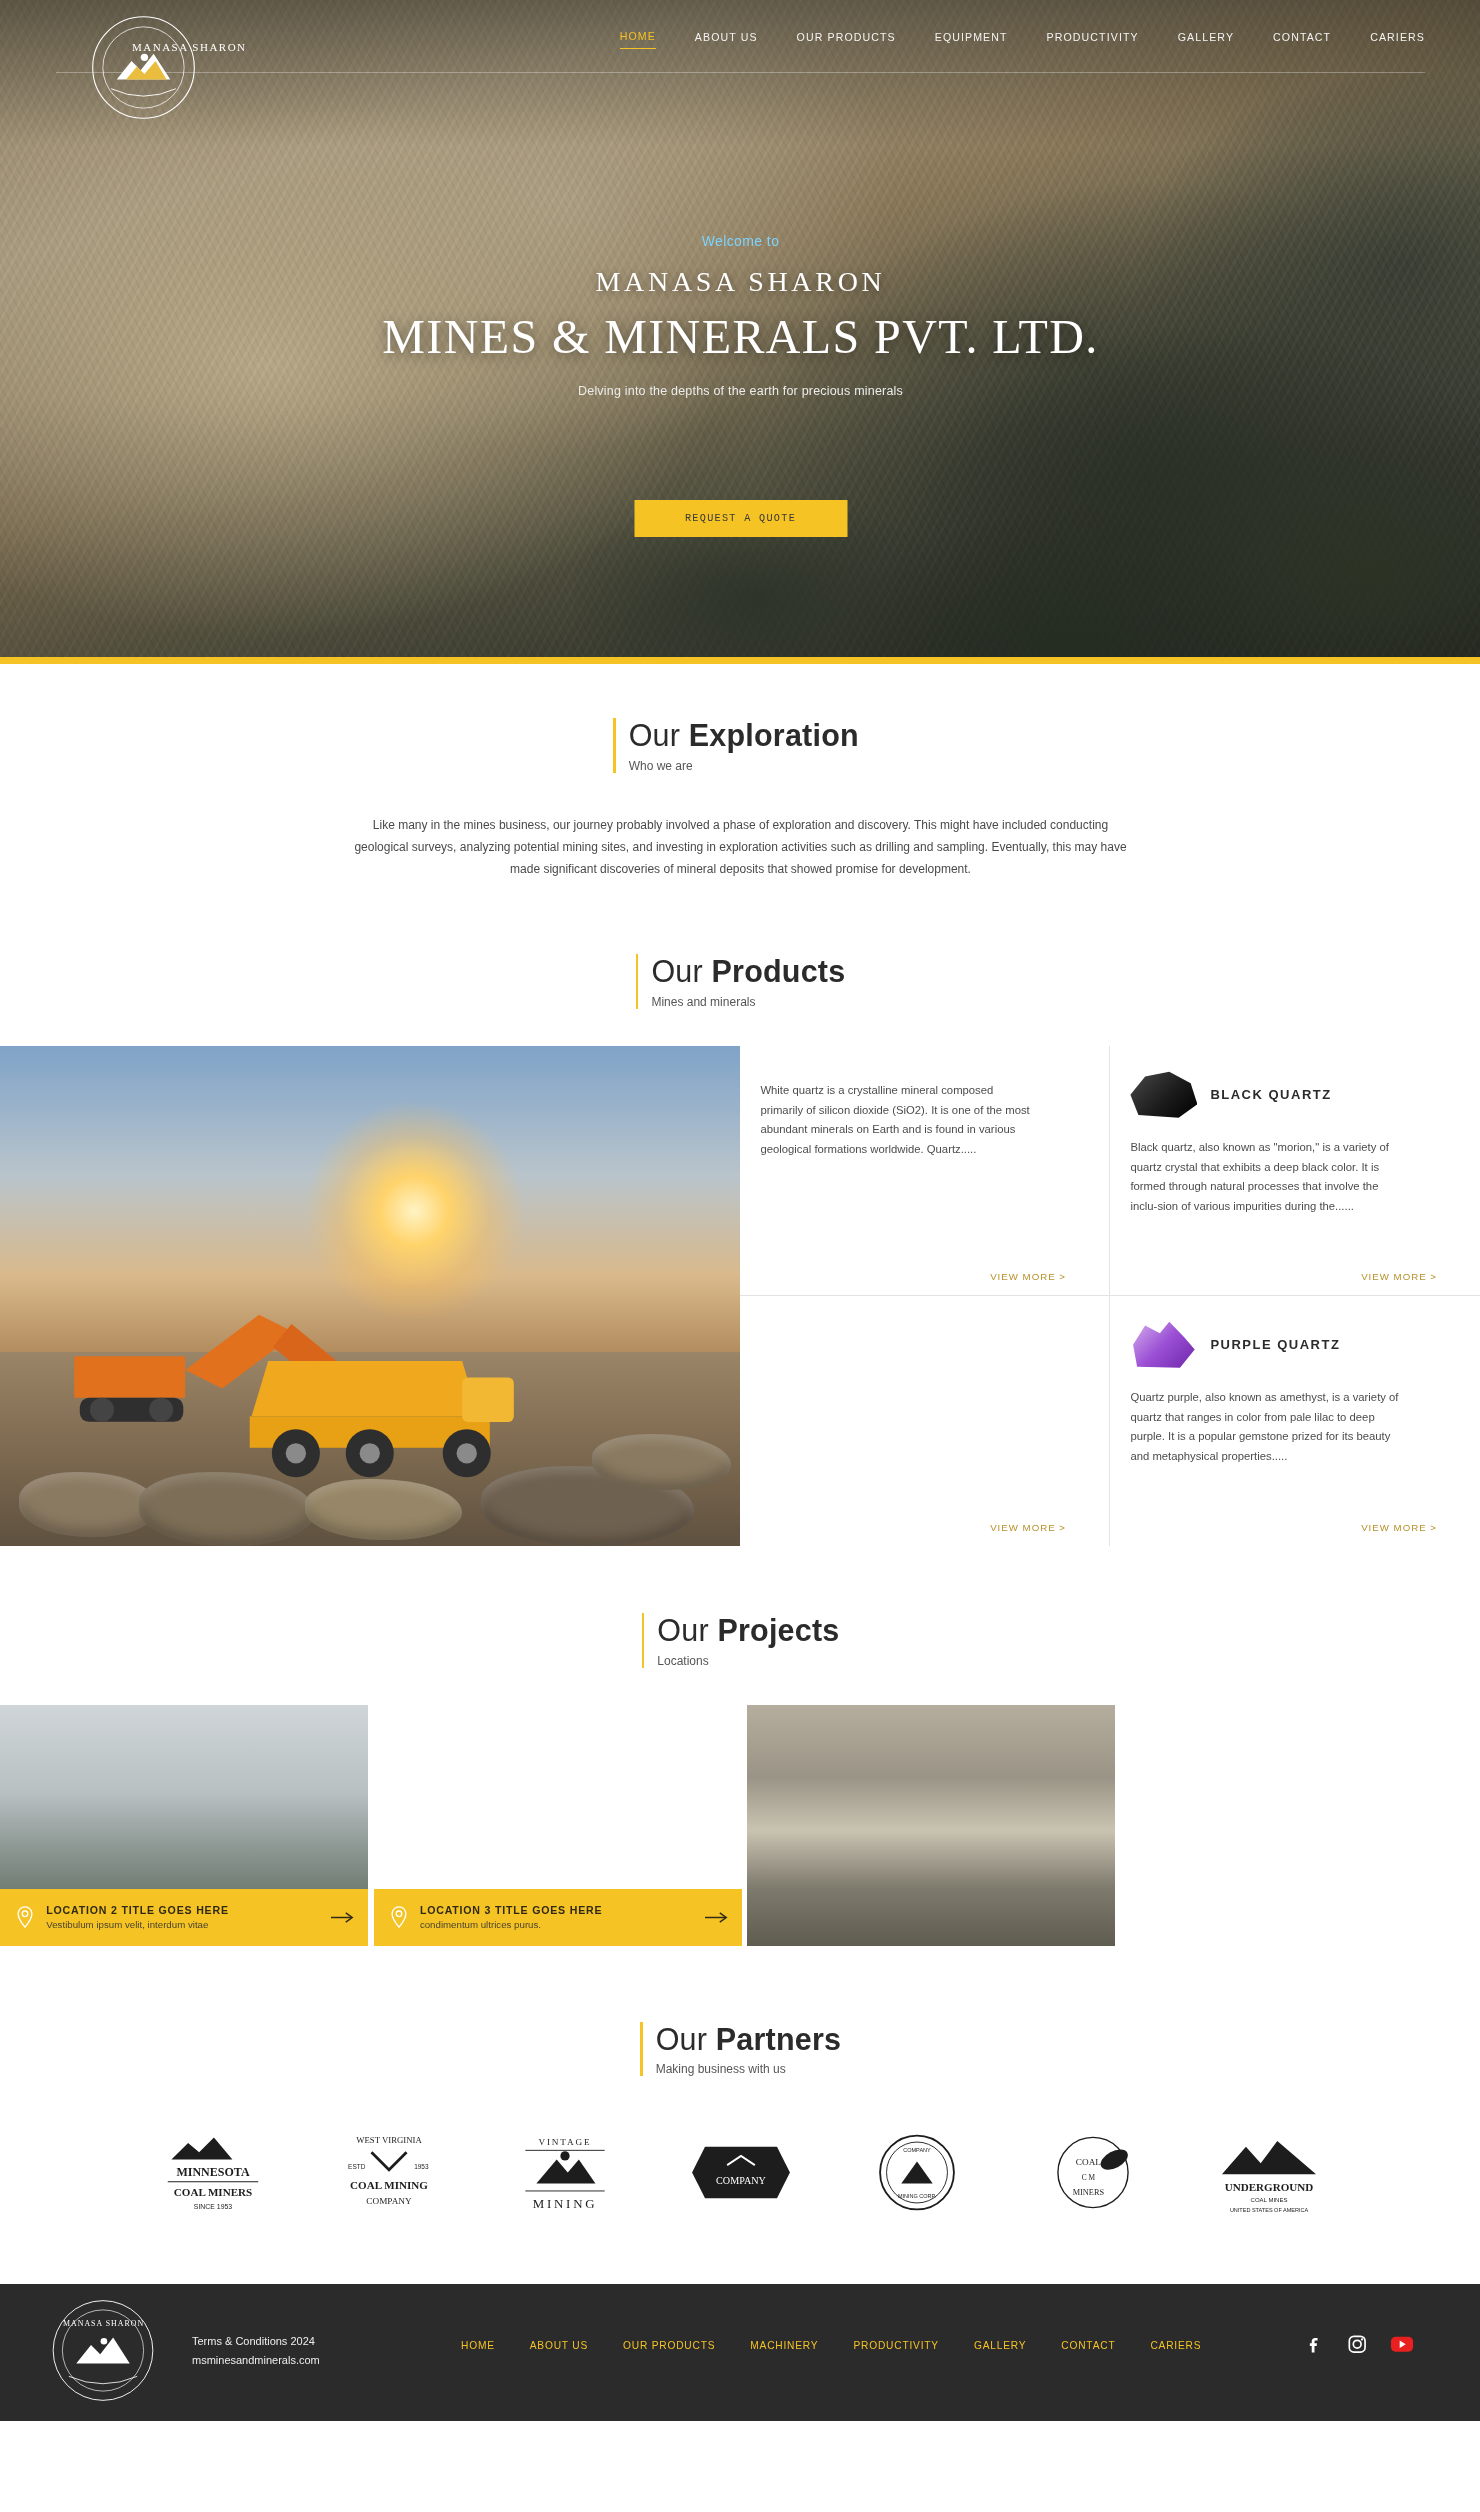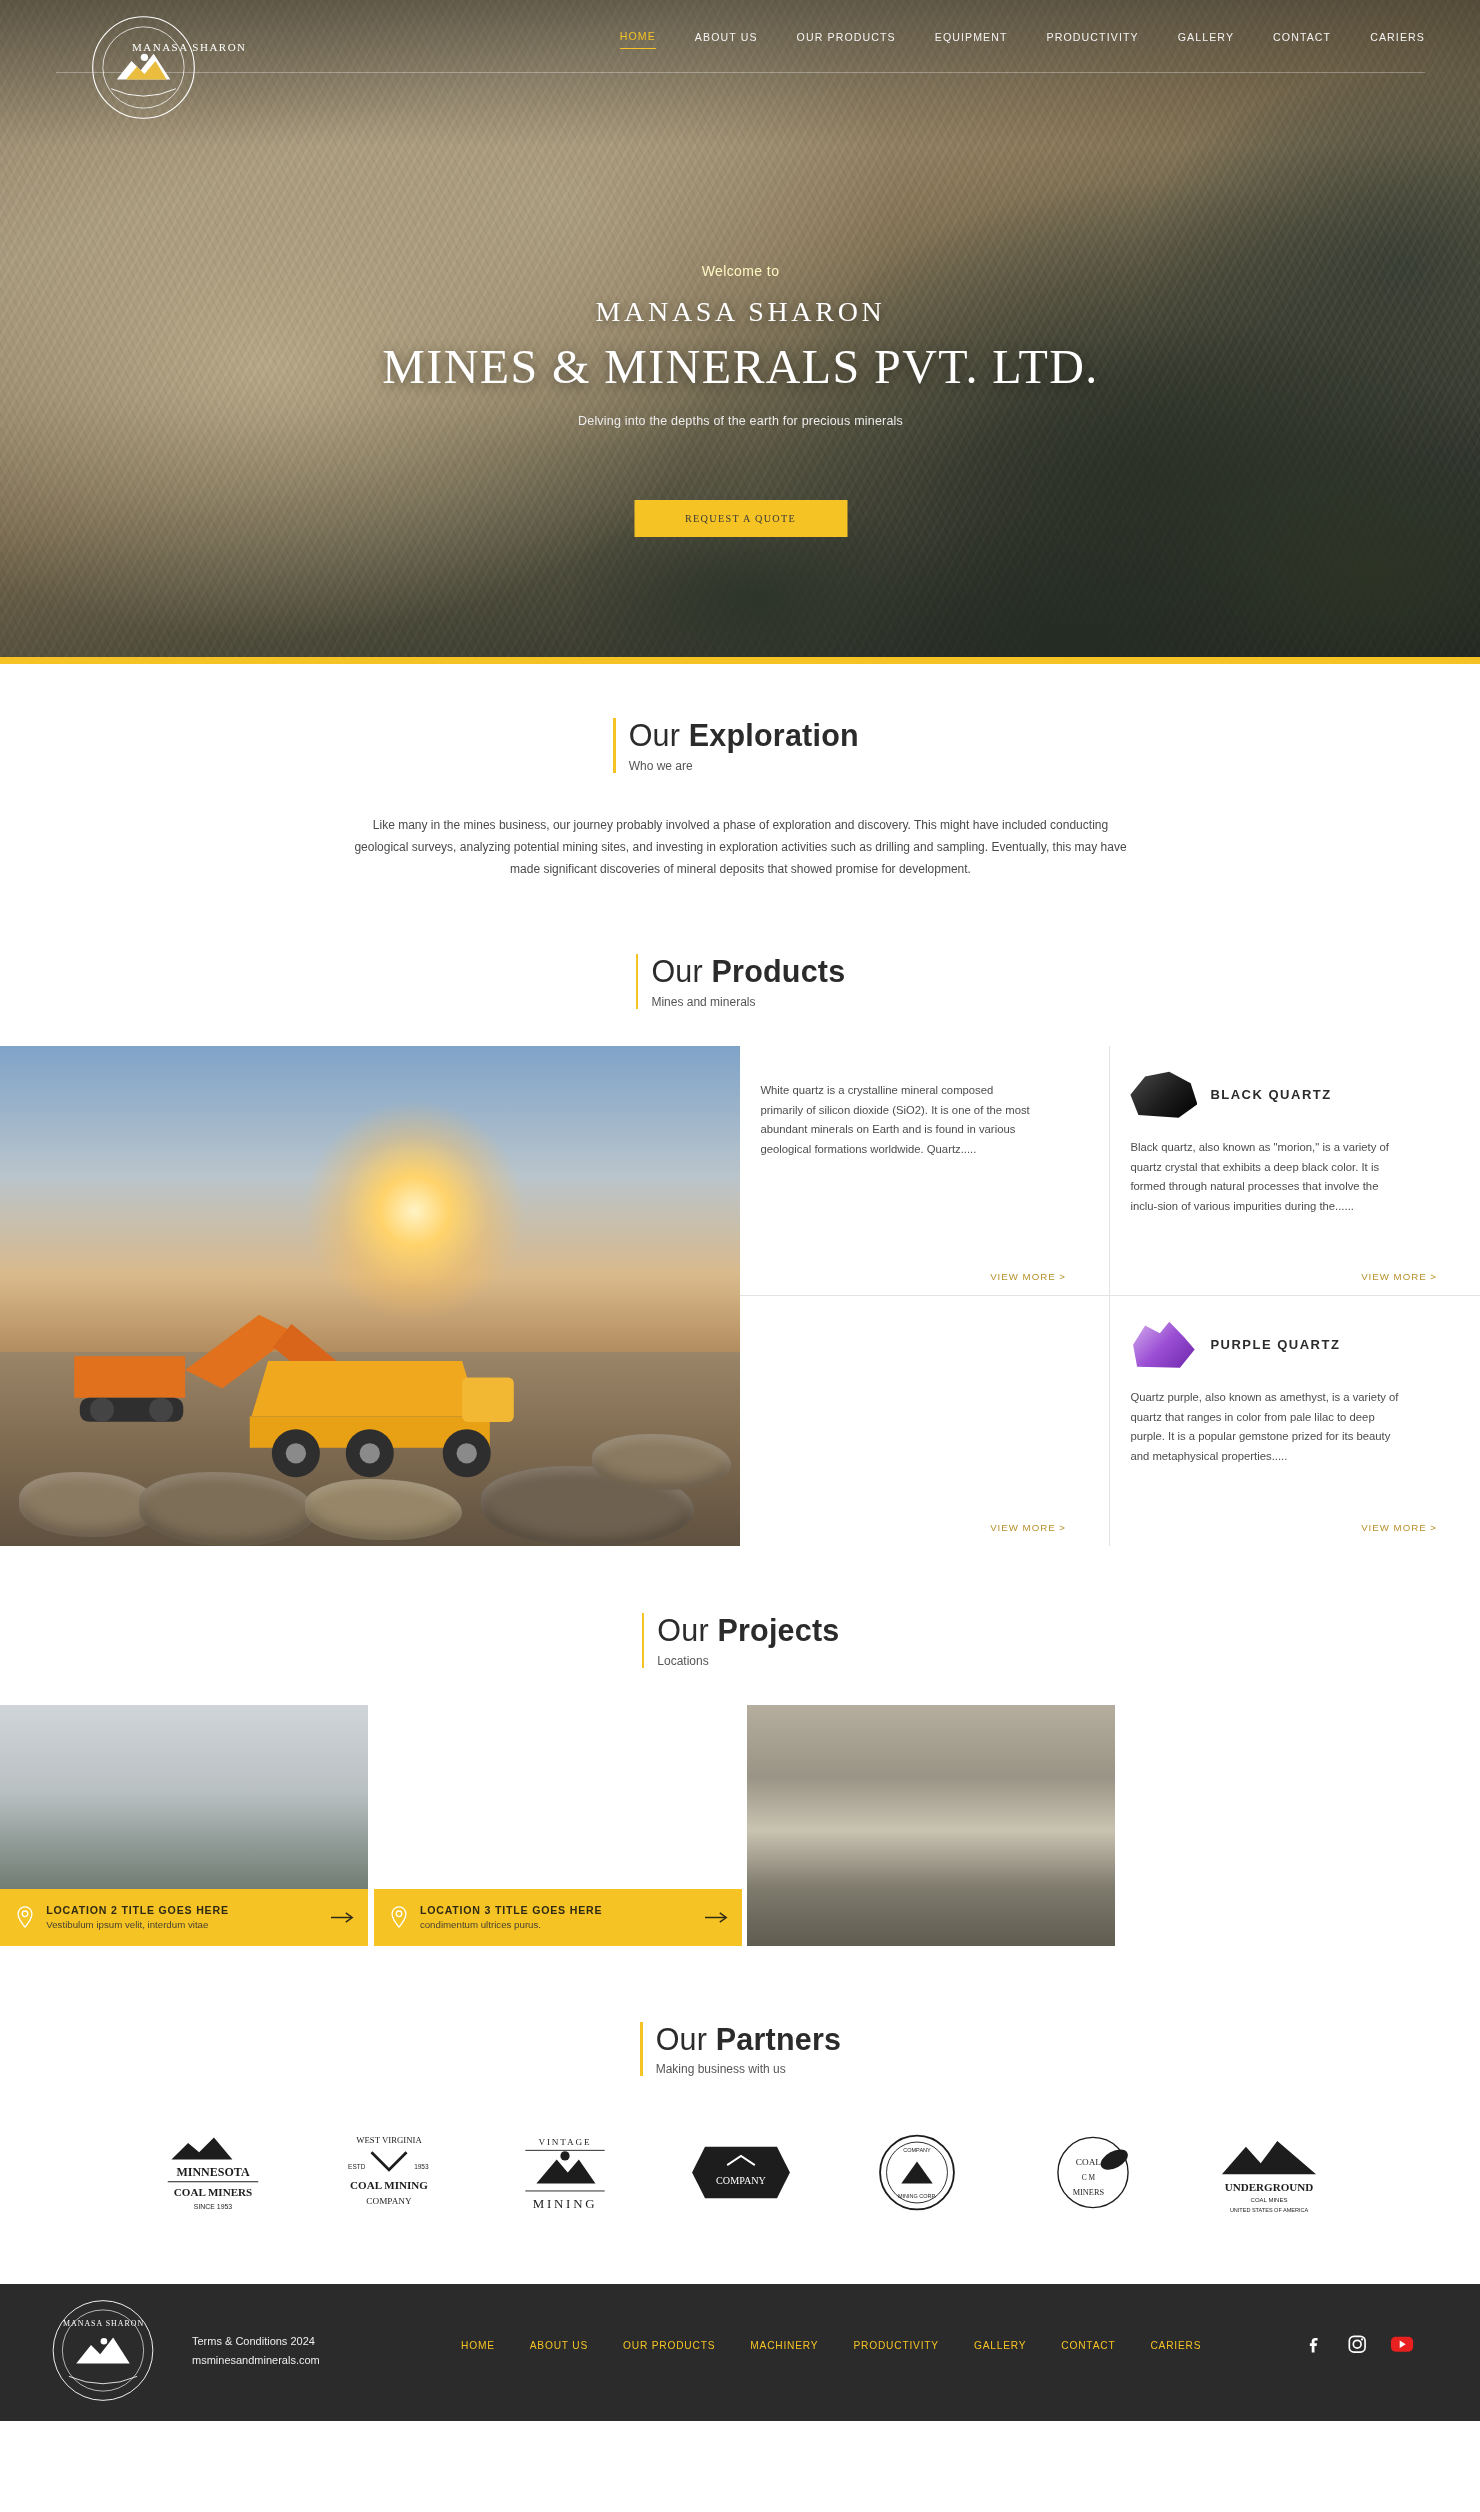--- a/index.html
+++ b/index.html
@@ -83,41 +83,41 @@
 
   .nav-rule {
     position: absolute; left: 56px; right: 56px; top: 72px;
     height: 0.9px; background: rgba(255,255,255,0.30); z-index: 19;
   }
 
   .hero-content {
     position: absolute; left: 0; right: 0; top: 233px;
     text-align: center; z-index: 15; color: #fff;
   }
-  .hero-welcome { font-size: 14px; letter-spacing: 0.4px; margin-bottom: 16.7px; color:#fef9c3;margin-top:30px;}
+  .hero-welcome { font-size: 14px; letter-spacing: 0.4px; margin-bottom: 16.7px; color:#7dd3fc;}
   .hero-brand {
     font-family: "Liberation Serif", serif;
     font-size: 28px; letter-spacing: 3.7px; margin-bottom: 11px;
     text-shadow: 0 1.9px 9.3px rgba(0,0,0,.45);
   }
   .hero-title {
     font-family: "Liberation Serif", serif;
     font-size: 48px; letter-spacing: 1.4px; font-weight: 400;
     text-shadow: 0 2.8px 13px rgba(0,0,0,.5);
     margin-bottom: 20.4px;
   }
   .hero-sub { font-size: 12.5px; color: #ececec; letter-spacing: 0.2px; }
 
   .quote-btn {
     position: absolute; left: 50%; transform: translateX(-50%);
     top: 500px; z-index: 16;
     width: 213px; height: 37px; border: none; cursor: pointer;
     background: #f6c324; color: #3a3a3a;
     font-size: 10.2px; letter-spacing: 1.3px; text-transform: uppercase;
-    font-family: Liberation Serif, serif;
+    font-family: Liberation Mono, monospace;
   }
   .hero-bottom-bar {
     position: absolute; left: 0; bottom: 0; height: 7.4px; width: 1481px;
     background: #f6c324; z-index: 18;
   }
   .hero-bottom-bar::after{
     content:""; position:absolute; left:0; bottom:0; width: 1147px; height:7.4px; background:#f6c324;
   }
 
   

